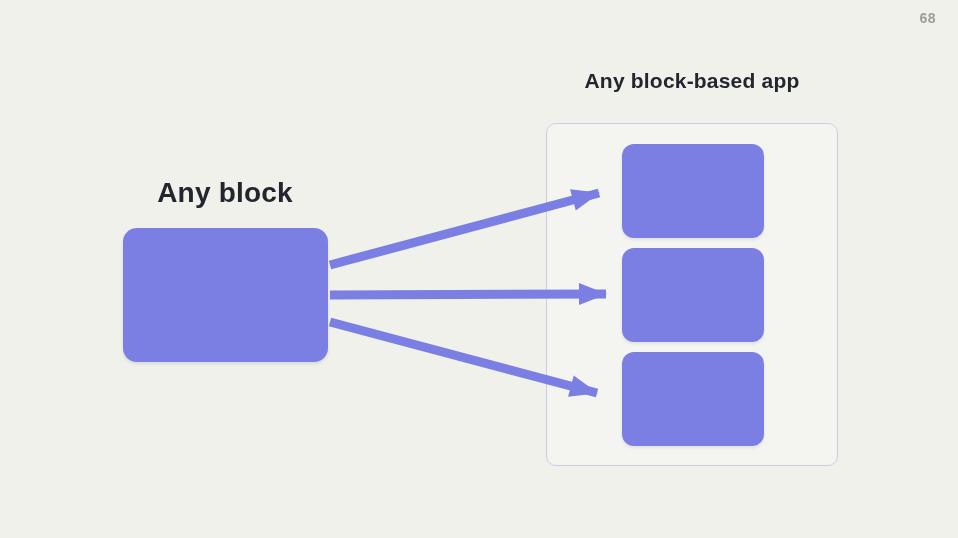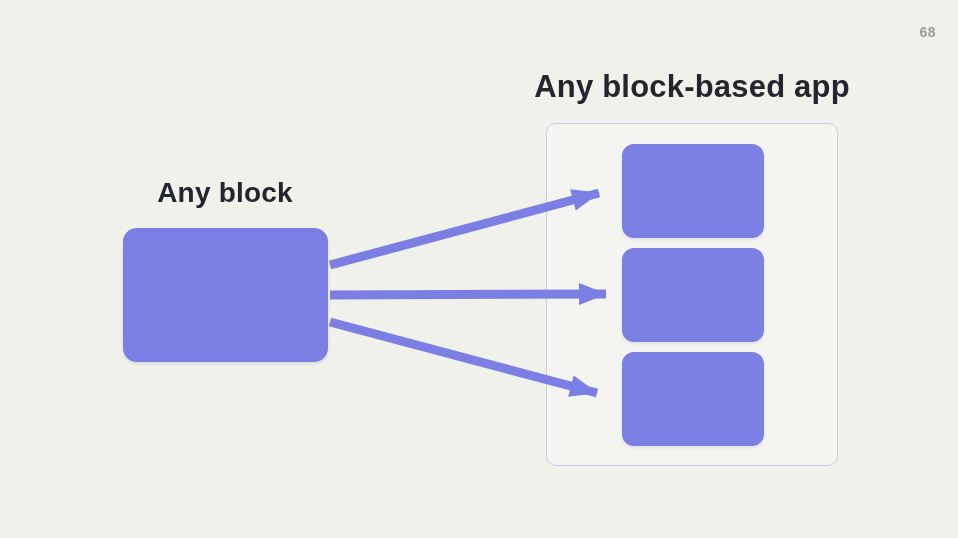--- a/index.html
+++ b/index.html
@@ -16,40 +16,39 @@
     overflow: hidden;
   }
   .page-number {
     position: absolute;
     top: 10px;
     right: 22px;
     font-size: 14px;
     font-weight: 600;
     color: var(--page-number-text, #9c9c98);
     letter-spacing: 0.5px;
-    margin-top: 14px;
   }
   .source-label {
     position: absolute;
     top: 177px;
     left: 74px;
     width: 302px;
     text-align: center;
     font-size: 28px;
     font-weight: 600;
     color: var(--heading-text, #23262e);
     letter-spacing: 0.2px;
   }
   .target-title {
     position: absolute;
     top: 69px;
     left: 462px;
     width: 460px;
     text-align: center;
-    font-size: 31px;
+    font-size: 21px;
     font-weight: 600;
     color: var(--heading-text, #23262e);
     letter-spacing: 0.2px;
   }
   .source-block {
     position: absolute;
     left: 123px;
     top: 228px;
     width: 205px;
     height: 134px;

